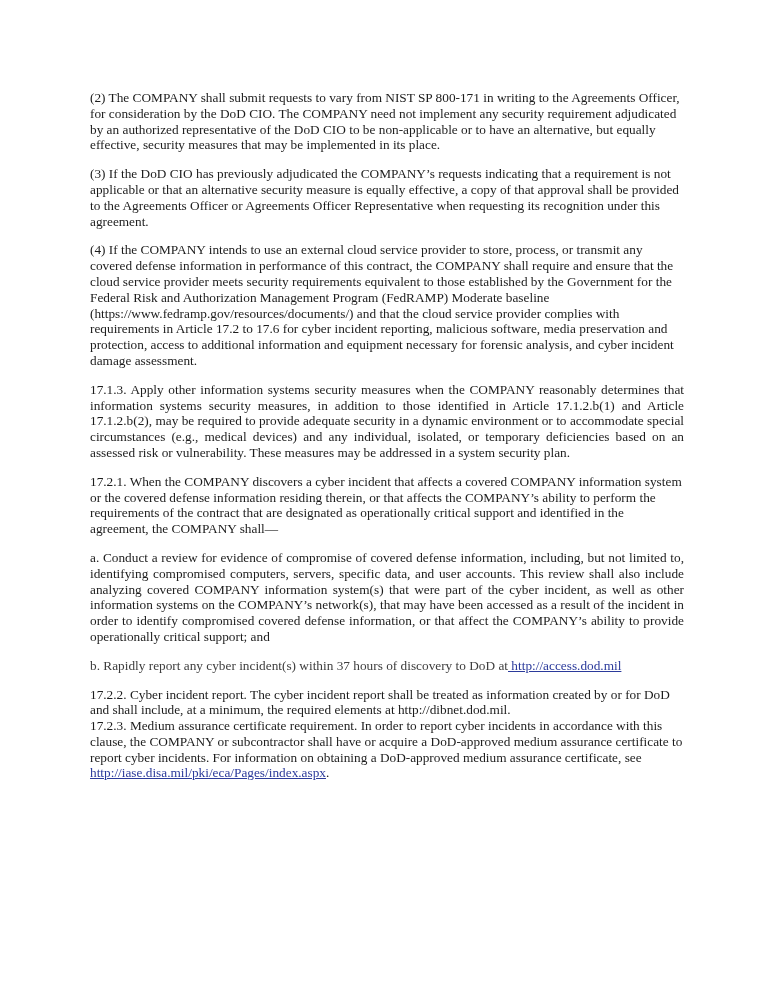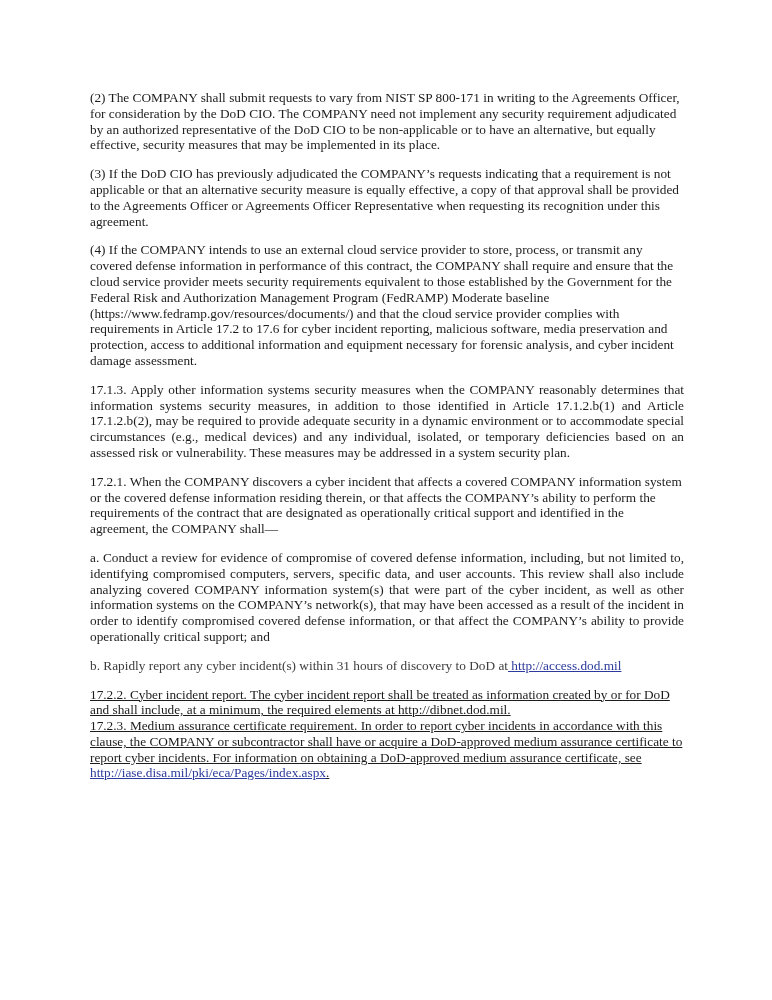--- a/index.html
+++ b/index.html
@@ -24,42 +24,42 @@
   .indent { margin-left: 90px; }
   .justify { text-align: justify; }
   .heading { font-weight: bold; }
   .link {
     color: #2b3a9b;
     text-decoration: underline;
     cursor: pointer;
   }
   .para-b { color: #3d3d3d; }
   .group p { margin: 0; }
-  .group { margin-bottom: 16px; text-decoration: underline; }
+  .group { margin-bottom: 16px; }
 </style>
 </head>
 <body>
 
 <div class="page">
   <div class="content">
 
     <p class="indent">(2) The COMPANY shall submit requests to vary from NIST SP 800-171 in writing to the Agreements Officer, for consideration by the DoD CIO. The COMPANY need not implement any security requirement adjudicated by an authorized representative of the DoD CIO to be non-applicable or to have an alternative, but equally effective, security measures that may be implemented in its place.</p>
 
     <p class="indent">(3) If the DoD CIO has previously adjudicated the COMPANY’s requests indicating that a requirement is not applicable or that an alternative security measure is equally effective, a copy of that approval shall be provided to the Agreements Officer or Agreements Officer Representative when requesting its recognition under this agreement.</p>
 
     <p class="indent">(4) If the COMPANY intends to use an external cloud service provider to store, process, or transmit any covered defense information in performance of this contract, the COMPANY shall require and ensure that the cloud service provider meets security requirements equivalent to those established by the Government for the Federal Risk and Authorization Management Program (FedRAMP) Moderate baseline (https://www.fedramp.gov/resources/documents/) and that the cloud service provider complies with requirements in Article 17.2 to 17.6 for cyber incident reporting, malicious software, media preservation and protection, access to additional information and equipment necessary for forensic analysis, and cyber incident damage assessment.</p>
 
     <p class="justify">17.1.3. Apply other information systems security measures when the COMPANY reasonably determines that information systems security measures, in addition to those identified in Article 17.1.2.b(1) and Article 17.1.2.b(2), may be required to provide adequate security in a dynamic environment or to accommodate special circumstances (e.g., medical devices) and any individual, isolated, or temporary deficiencies based on an assessed risk or vulnerability. These measures may be addressed in a system security plan.</p>
 
 
     <p>17.2.1. When the COMPANY discovers a cyber incident that affects a covered COMPANY information system or the covered defense information residing therein, or that affects the COMPANY’s ability to perform the requirements of the contract that are designated as operationally critical support and identified in the agreement, the COMPANY shall—</p>
 
     <p class="indent justify">a. Conduct a review for evidence of compromise of covered defense information, including, but not limited to, identifying compromised computers, servers, specific data, and user accounts. This review shall also include analyzing covered COMPANY information system(s) that were part of the cyber incident, as well as other information systems on the COMPANY’s network(s), that may have been accessed as a result of the incident in order to identify compromised covered defense information, or that affect the COMPANY’s ability to provide operationally critical support; and</p>
 
-    <p class="indent para-b"><span>b. Rapidly report any cyber incident(s) within 31 hours of discovery to DoD at</span><a class="link"> http://access.dod.mil</a></p>
+    <p class="indent para-b"><span>b. Rapidly report any cyber incident(s) within 37 hours of discovery to DoD at</span><a class="link"> http://access.dod.mil</a></p>
 
     <div class="group">
       <p>17.2.2. Cyber incident report. The cyber incident report shall be treated as information created by or for DoD and shall include, at a minimum, the required elements at http://dibnet.dod.mil.</p>
       <p><span>17.2.3. Medium assurance certificate requirement. In order to report cyber incidents in accordance with this clause, the COMPANY or subcontractor shall have or acquire a DoD-approved medium assurance certificate to report cyber incidents. For information on obtaining a DoD-approved medium assurance certificate, see </span><a class="link">http://iase.disa.mil/pki/eca/Pages/index.aspx</a><span>.</span></p>
     </div>
 
   </div>
 </div>
 
 </body></html>

